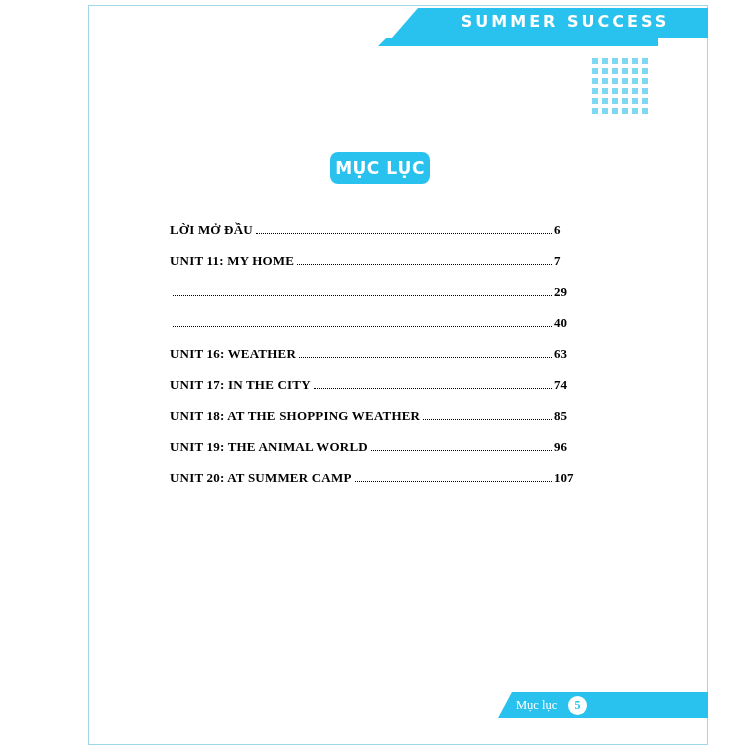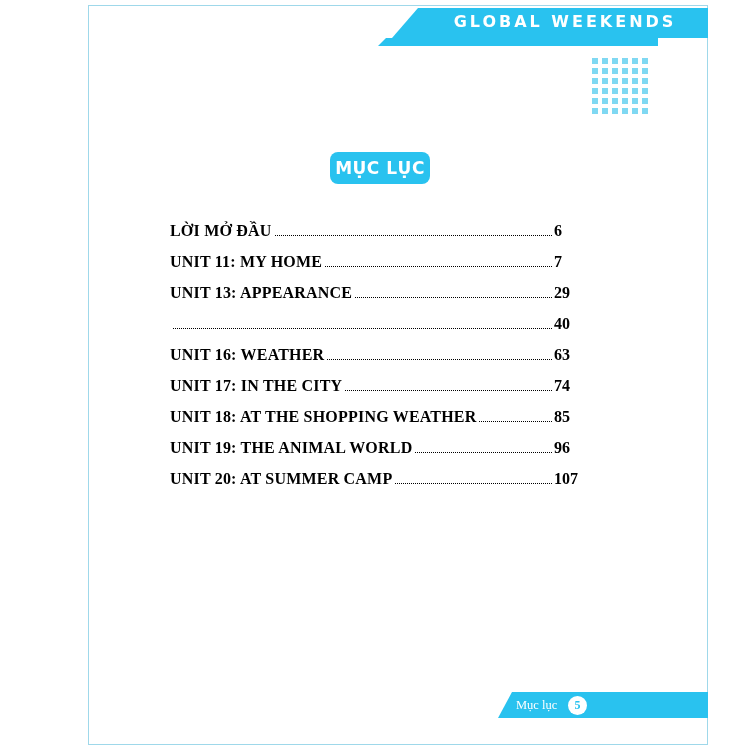--- a/index.html
+++ b/index.html
@@ -122,21 +122,21 @@
     left: 170px;
     top: 222px;
     width: 410px;
   }
   .toc-row {
     display: flex;
     align-items: baseline;
     height: 31px;
     font-family: "Liberation Serif", serif;
     font-weight: bold;
-    font-size: 16px;
+    font-size: 13px;
     color: #000000;
     white-space: nowrap;
   }
   .toc-row .lbl {
     flex: 0 0 auto;
     letter-spacing: 0.2px;
   }
   .toc-row .leader {
     flex: 1 1 auto;
     position: relative;
@@ -200,21 +200,21 @@
 </head>
 <body>
 
 <div class="page">
   <div class="gutter"></div>
   <div class="page-frame"></div>
 
   <div class="header-band">
     <div class="band-main"></div>
     <div class="band-sub"></div>
-    <div class="band-title">GLOBAL WEEKENDS</div>
+    <div class="band-title">SUMMER SUCCESS</div>
   </div>
 
   <div class="dot-grid">
       <div class="dot" style="left: 0px; top: 0px; background: rgb(127, 216, 242);"></div>
       <div class="dot" style="left: 10px; top: 0px; background: rgb(127, 216, 242);"></div>
       <div class="dot" style="left: 20px; top: 0px; background: rgb(127, 216, 242);"></div>
       <div class="dot" style="left: 30px; top: 0px; background: rgb(127, 216, 242);"></div>
       <div class="dot" style="left: 40px; top: 0px; background: rgb(127, 216, 242);"></div>
       <div class="dot" style="left: 50px; top: 0px; background: rgb(127, 216, 242);"></div>
       <div class="dot" style="left: 0px; top: 10px; background: rgb(127, 216, 242);"></div>
@@ -258,21 +258,20 @@
         <span class="lbl">LỜI MỞ ĐẦU</span>
         <span class="leader"></span>
         <span class="pg">6</span>
       </div>
       <div class="toc-row">
         <span class="lbl">UNIT 11: MY HOME</span>
         <span class="leader"></span>
         <span class="pg">7</span>
       </div>
       <div class="toc-row">
-        <span class="lbl">UNIT 13: APPEARANCE</span>
         <span class="leader"></span>
         <span class="pg">29</span>
       </div>
       <div class="toc-row">
         <span class="leader"></span>
         <span class="pg">40</span>
       </div>
       <div class="toc-row">
         <span class="lbl">UNIT 16: WEATHER</span>
         <span class="leader"></span>

